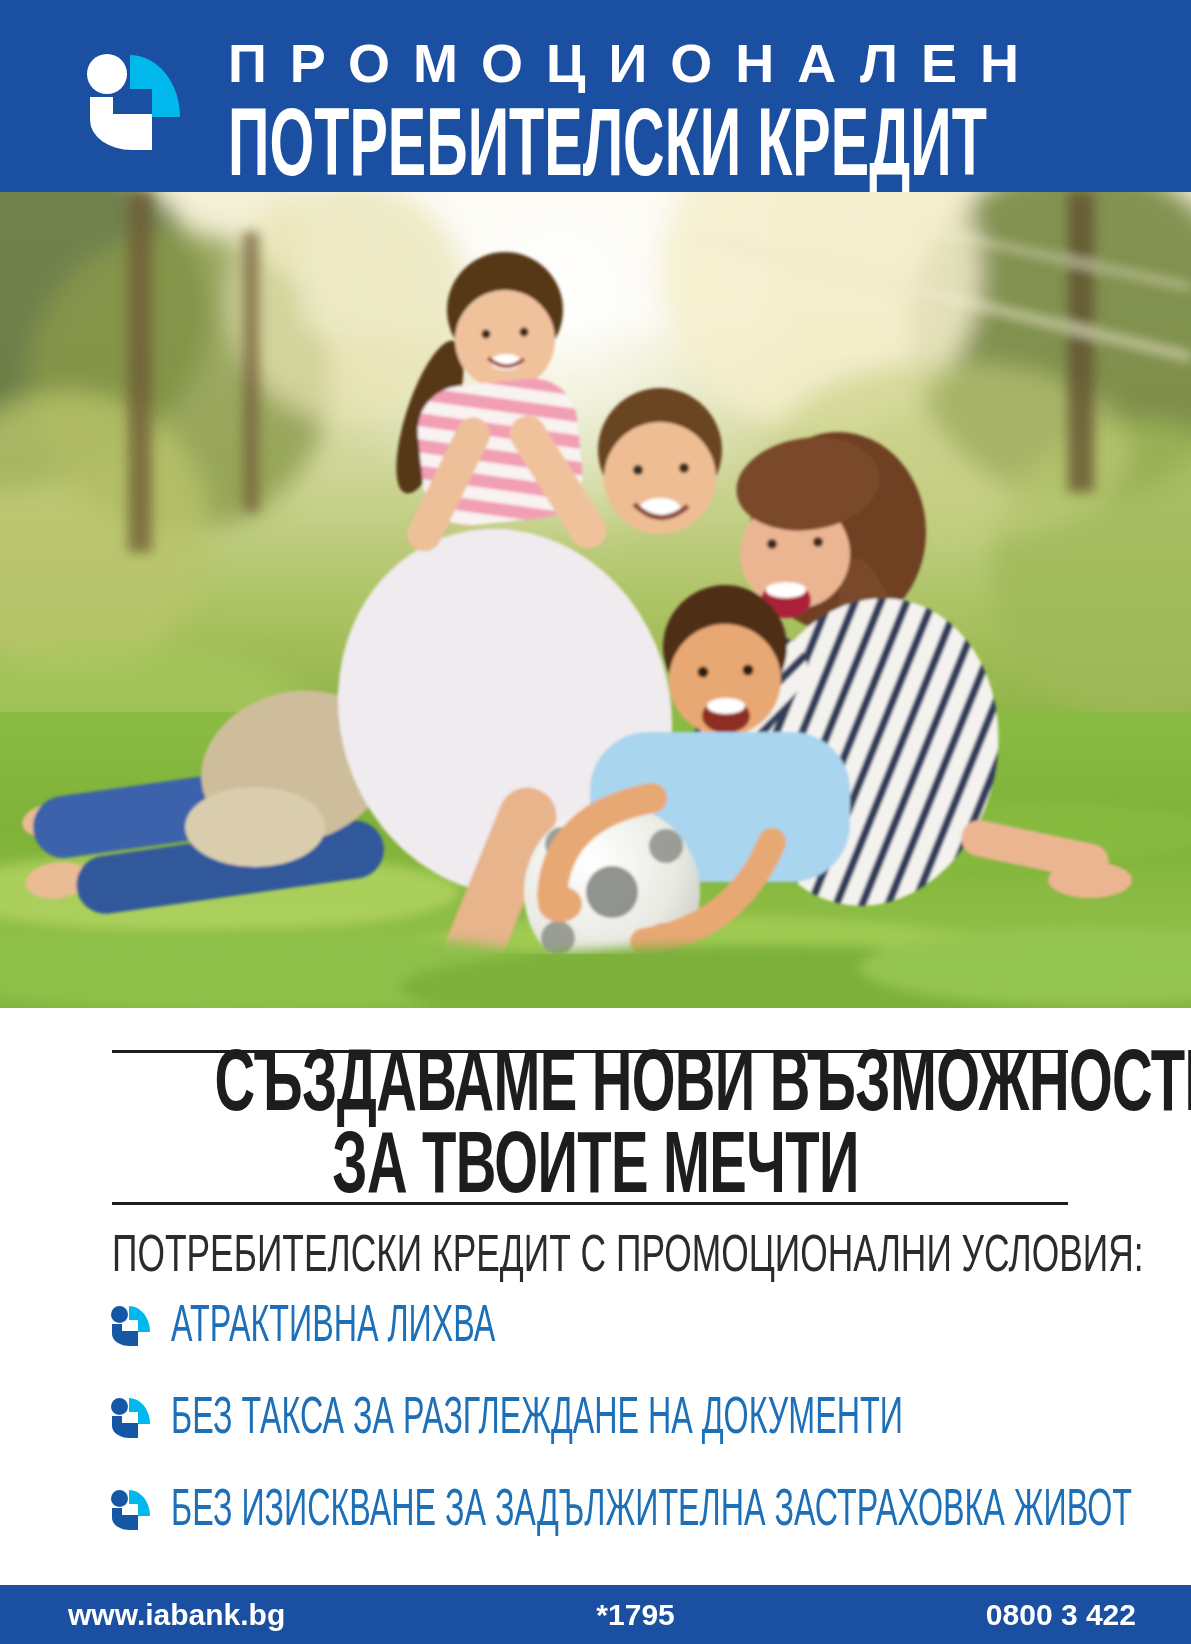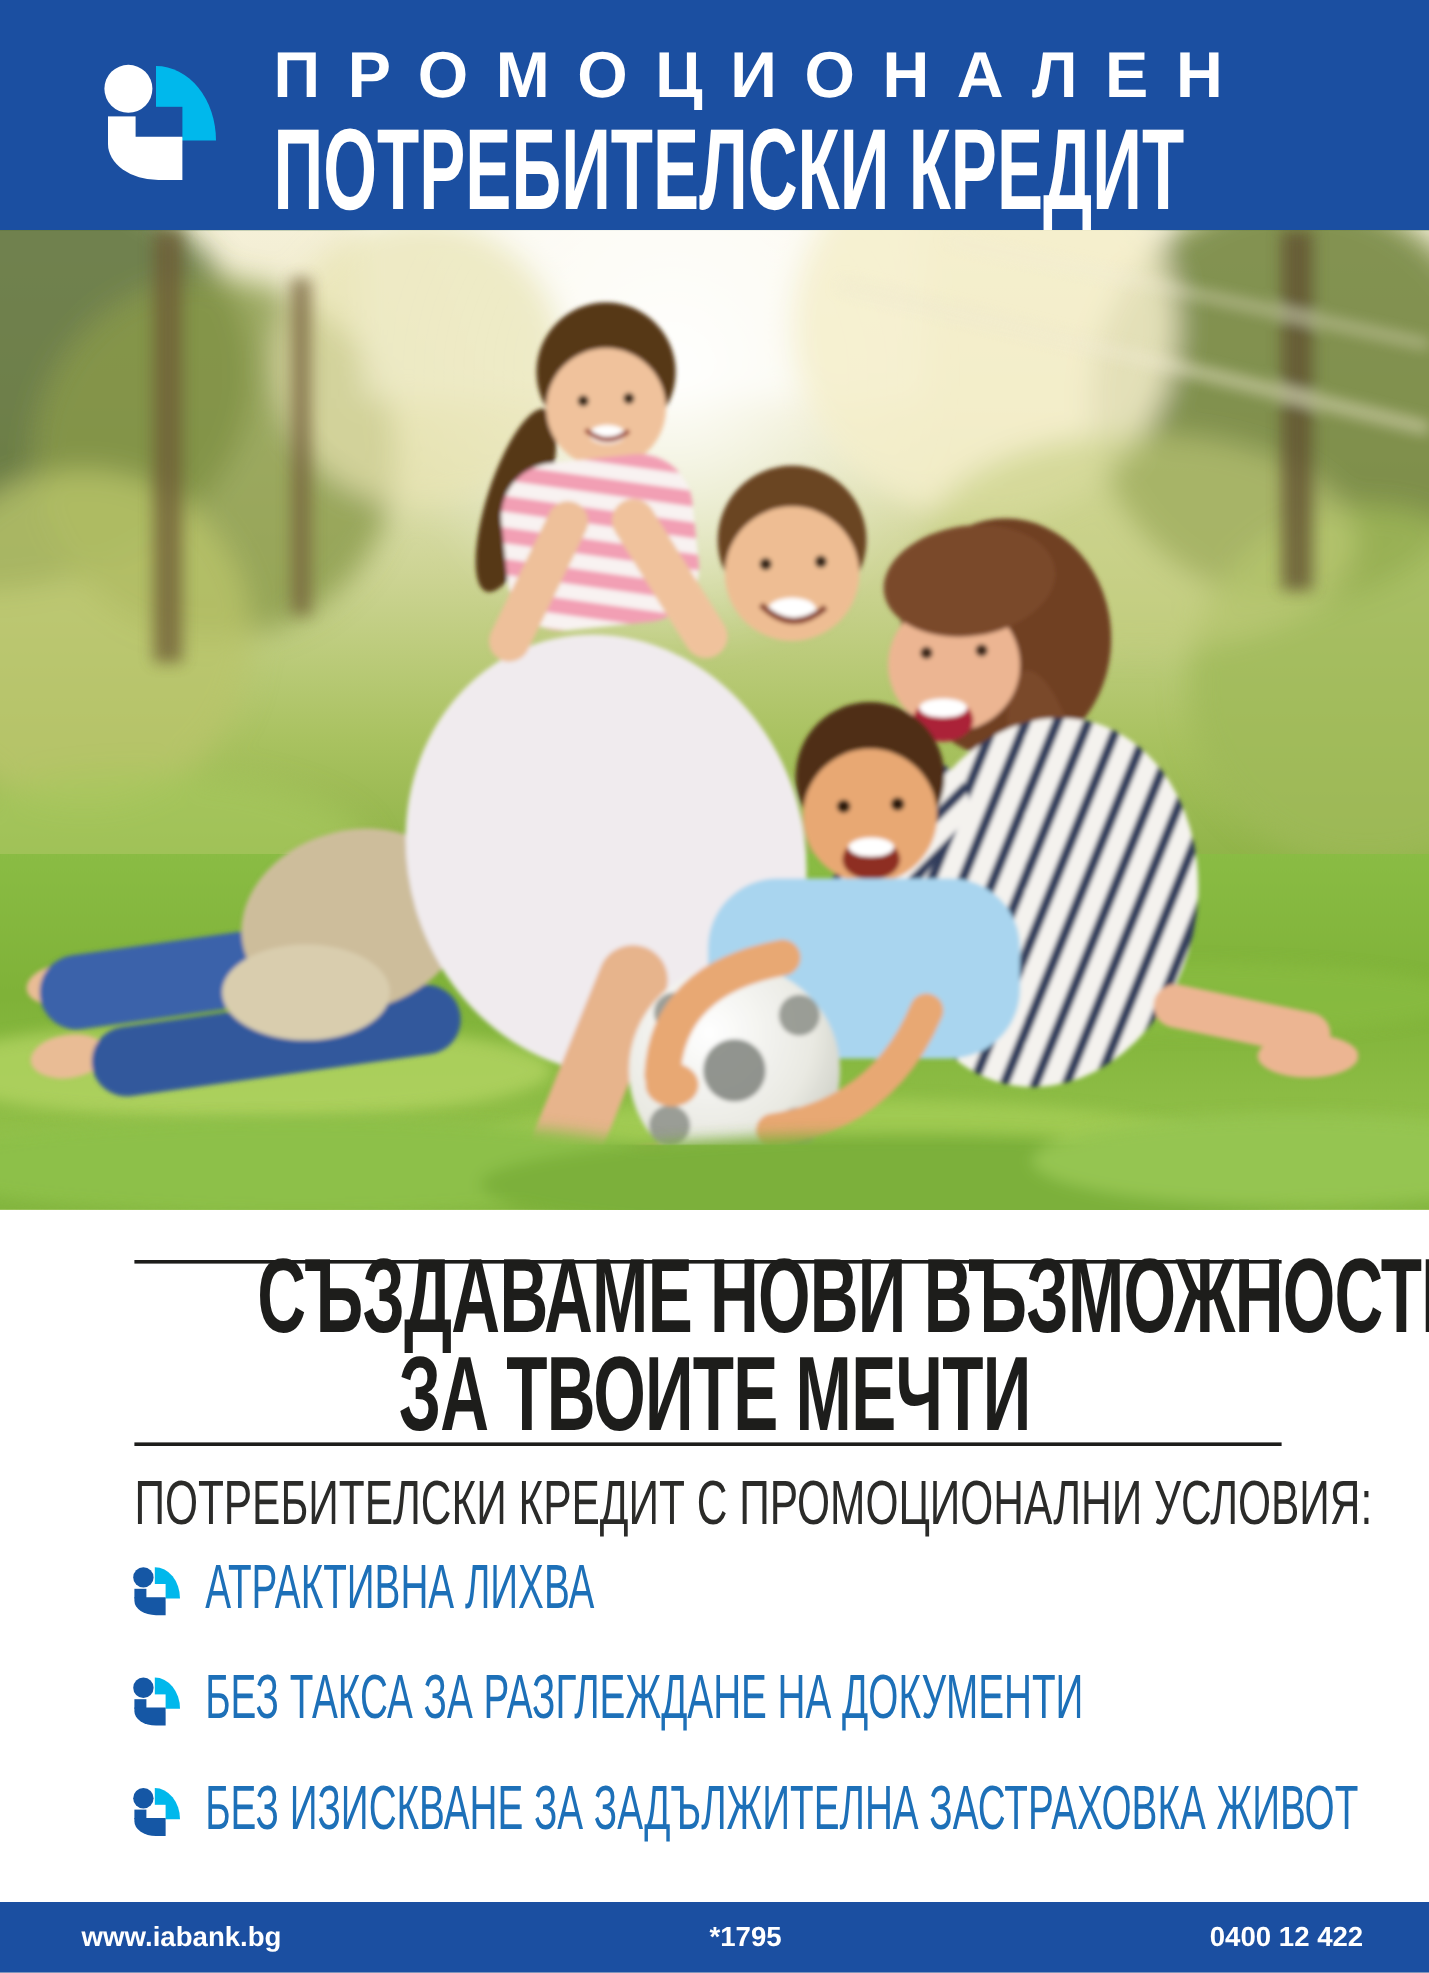--- a/index.html
+++ b/index.html
@@ -56,21 +56,21 @@
   .bsh{left:2px;top:24px;width:10px;height:8px;background:var(--bullet-icon-blue);}
   .bb{left:2px;top:31px;width:26px;height:15px;background:var(--bullet-icon-blue);border-radius:0 0 0 18px / 0 0 0 12px;}
   .benefit-label{
     color:var(--benefit-text-blue);font-size:52px;font-weight:400;white-space:nowrap;
     transform:scaleX(0.62);transform-origin:0 50%;line-height:1;
   }
   
   .ftr{
     position:absolute;left:0;top:1585px;width:1191px;height:59px;background:var(--brand-blue);
     display:flex;align-items:center;justify-content:space-between;
-    padding:0 55px 0 68px;color:var(--footer-text);font-size:23px;font-weight:bold;
+    padding:0 55px 0 68px;color:var(--footer-text);font-size:30px;font-weight:bold;
   }
 </style>
 </head>
 <body>
 
 <div class="page">
 
   <header class="hdr">
     <div class="logo">
       <div class="lg-quarter"></div>
@@ -287,16 +287,16 @@
           <span class="bb"></span>
         </span>
         <span class="benefit-label">БЕЗ ИЗИСКВАНЕ ЗА ЗАДЪЛЖИТЕЛНА ЗАСТРАХОВКА ЖИВОТ</span>
       </li>
     </ul>
   </section>
 
   <footer class="ftr">
     <span>www.iabank.bg</span>
     <span>*1795</span>
-    <span>0400 12 422</span>
+    <span>0800 3 422</span>
   </footer>
 
 </div>
 
 </body></html>

